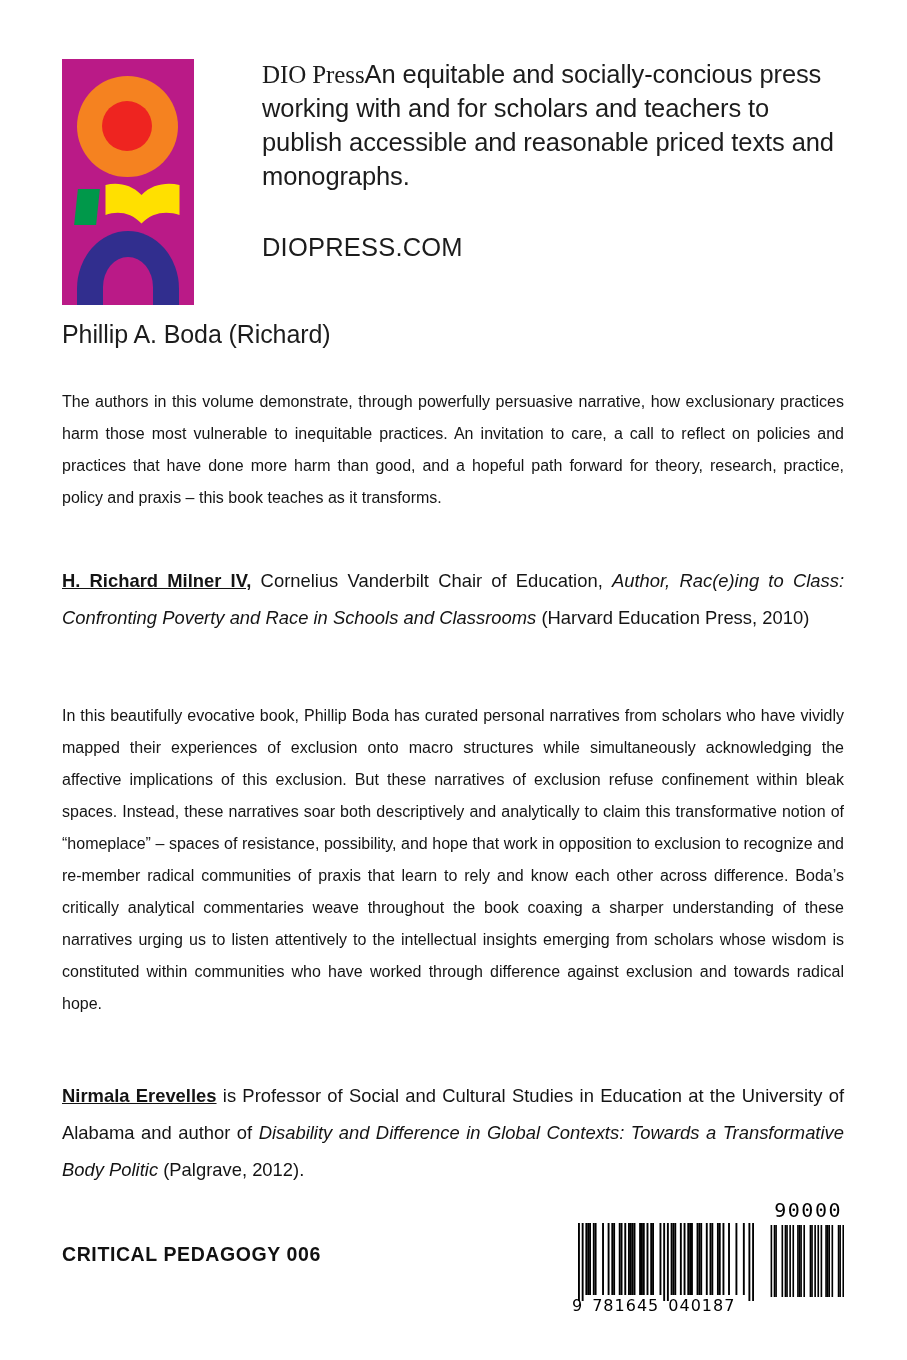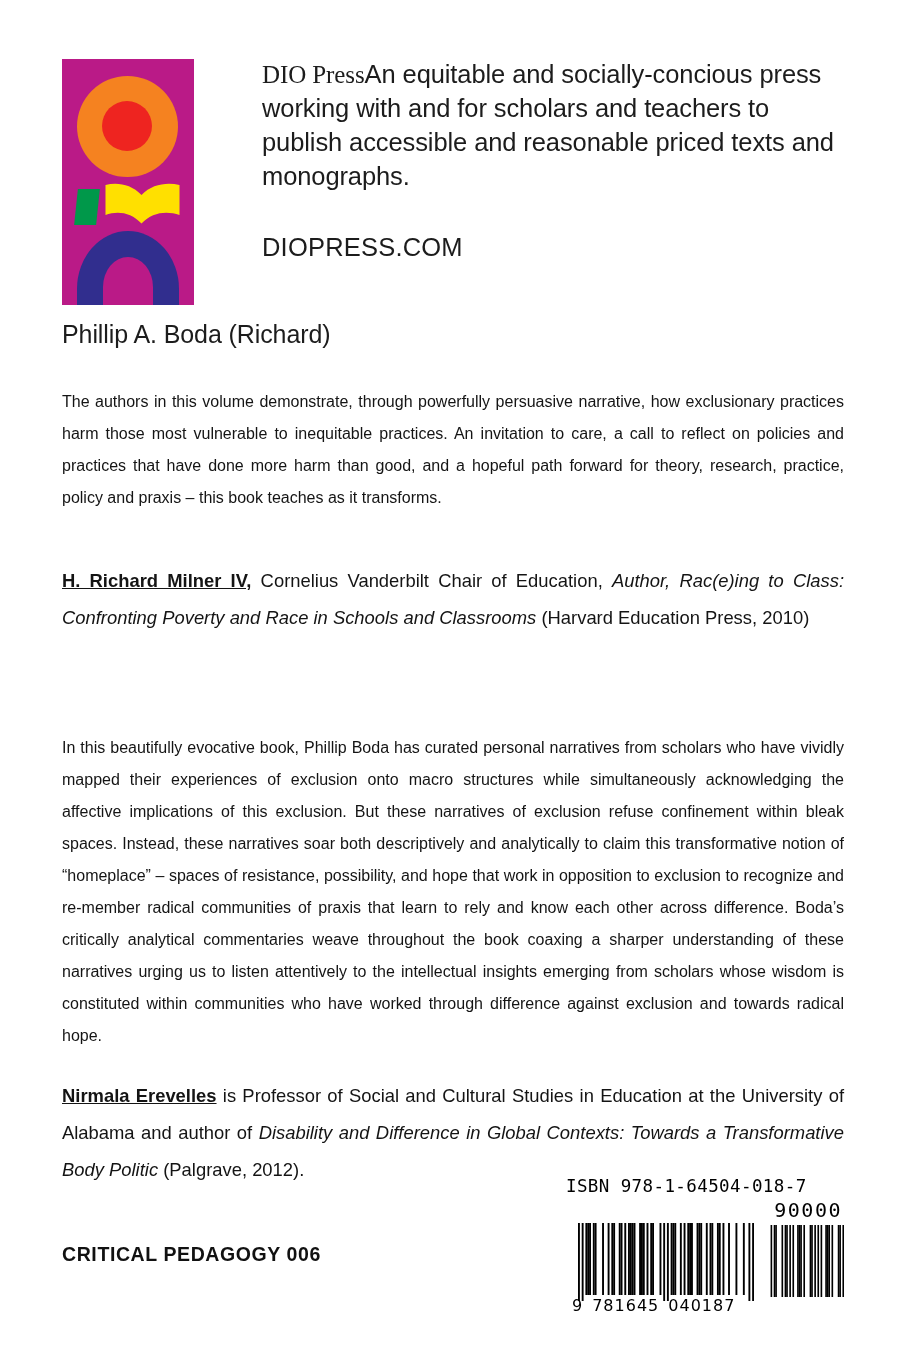--- a/index.html
+++ b/index.html
@@ -125,21 +125,21 @@
     left: 62px;
     width: 782px;
     text-align: justify;
     text-justify: inter-word;
     font-size: 16px;
     line-height: 2.0;
     color: #141414;
   }
   .blurb-1 { top: 386px; }
   .attrib-1 { top: 563px; }
-  .blurb-2 { top: 732px; }
+  .blurb-2 { top: 700px; }
   .attrib-2 { top: 1078px; }
 
   .attrib { font-size: 18.4px; }
   .attrib b { font-weight: bold; text-decoration: underline; }
   .attrib i { font-style: italic; }
 
   
   .series-label {
     position: absolute;
     left: 62px;
@@ -231,21 +231,20 @@
 
 <div class="blurb attrib attrib-1"><b>H. Richard Milner IV,</b><span> Cornelius Vanderbilt Chair of Education, </span><i>Author, Rac(e)ing to Class: Confronting Poverty and Race in Schools and Classrooms</i><span> (Harvard Education Press, 2010)</span></div>
 
 <div class="blurb blurb-2">In this beautifully evocative book, Phillip Boda has curated personal narratives from scholars who have vividly mapped their experiences of exclusion onto macro structures while simultaneously acknowledging the affective implications of this exclusion. But these narratives of exclusion refuse confinement within bleak spaces. Instead, these narratives soar both descriptively and analytically to claim this transformative notion of “homeplace” – spaces of resistance, possibility, and hope that work in opposition to exclusion to recognize and re-member radical communities of praxis that learn to rely and know each other across difference. Boda’s critically analytical commentaries weave throughout the book coaxing a sharper understanding of these narratives urging us to listen attentively to the intellectual insights emerging from scholars whose wisdom is constituted within communities who have worked through difference against exclusion and towards radical hope.</div>
 
 <div class="blurb attrib attrib-2"><b>Nirmala Erevelles</b><span> is Professor of Social and Cultural Studies in Education at the University of Alabama and author of </span><i>Disability and Difference in Global Contexts: Towards a Transformative Body Politic</i><span> (Palgrave, 2012).</span></div>
 
 <div class="series-label">CRITICAL PEDAGOGY  006</div>
 
 <div class="barcode-area">
-  <div class="isbn-text">ISBN 978-1-64504-018-7</div>
   <div class="addon-text">90000</div>
   <svg class="bc-main" id="bc-main" viewBox="0 0 176 78" preserveAspectRatio="none">
       <rect x="0.000" y="0" width="1.890" height="78" fill="#000"></rect>
       <rect x="3.705" y="0" width="1.890" height="78" fill="#000"></rect>
       <rect x="7.411" y="0" width="1.890" height="72" fill="#000"></rect>
       <rect x="9.263" y="0" width="1.890" height="72" fill="#000"></rect>
       <rect x="11.116" y="0" width="1.890" height="72" fill="#000"></rect>
       <rect x="14.821" y="0" width="1.890" height="72" fill="#000"></rect>
       <rect x="16.674" y="0" width="1.890" height="72" fill="#000"></rect>
       <rect x="24.084" y="0" width="1.890" height="72" fill="#000"></rect>

